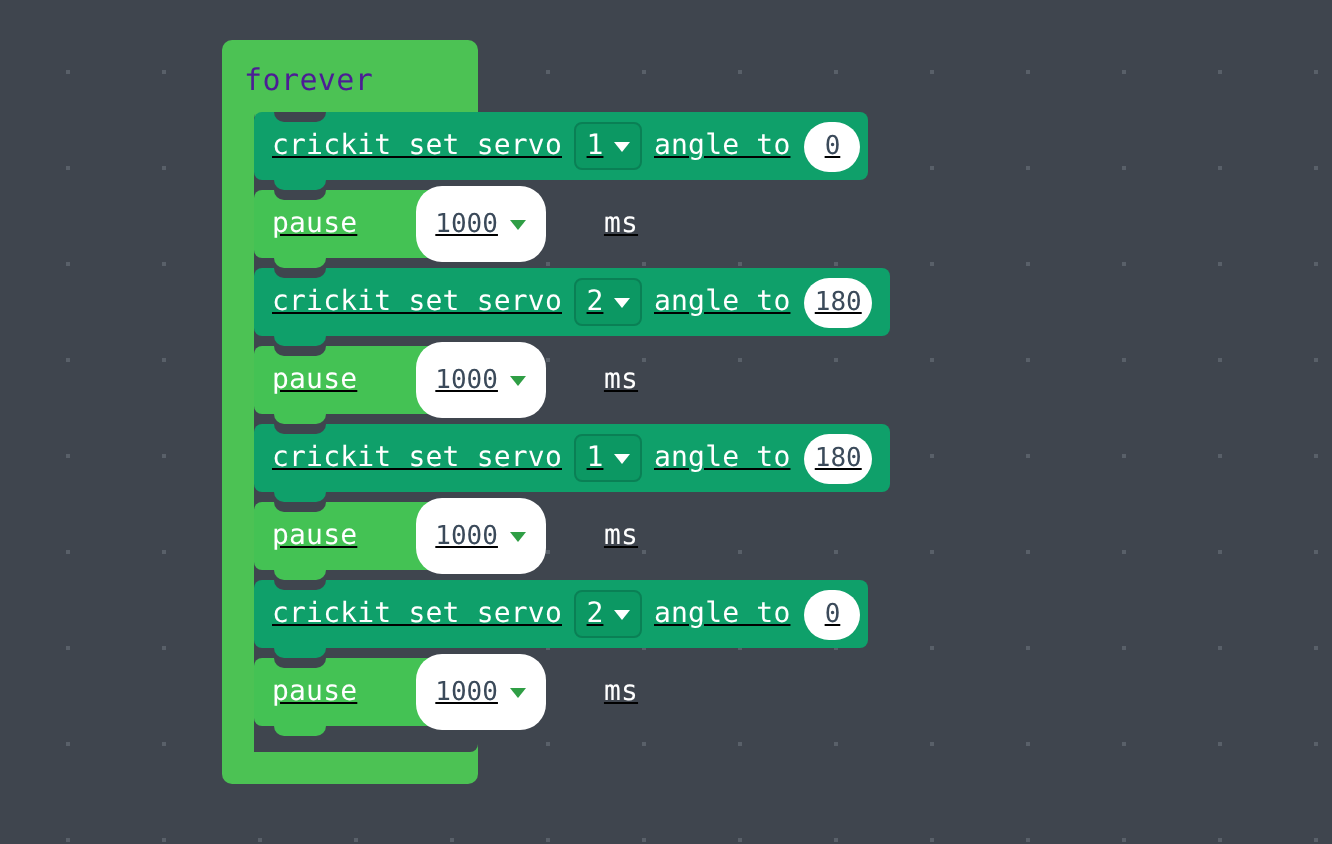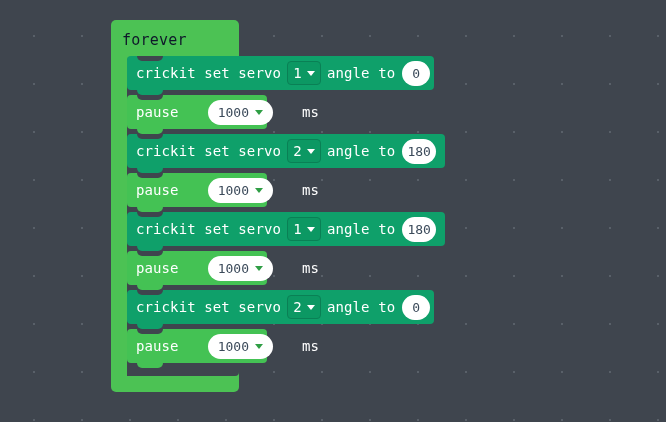--- a/index.html
+++ b/index.html
@@ -33,21 +33,21 @@
     width: 128px;
     height: 372px;
     background: #4CC254;
     border-radius: 5px;
   }
   .forever-label {
     position: absolute;
     left: 11px;
     top: 11px;
     font-size: 15px;
-    color: #0f172a;
+    color: #4c1d95;
     letter-spacing: 0.2px;
     white-space: nowrap;
   }
   
   .forever-mouth {
     position: absolute;
     left: 16px;
     top: 36px;
     width: 112px;
     height: 320px;
@@ -68,20 +68,21 @@
   
   .blk {
     position: absolute;
     height: 34px;
     border-radius: 4px;
     display: flex;
     align-items: center;
     box-sizing: border-box;
     padding: 0 9px;
     white-space: nowrap;
+    text-decoration: underline;
   }
   .blk .txt {
     font-size: 14px;
     color: #ffffff;
     letter-spacing: 0.1px;
   }
   .blk-crickit { background: #0FA06A; }
   .blk-pause   { background: #44C254; gap: 22px; }
 
   
@@ -151,21 +152,21 @@
     font-size: 13px;
     color: #3b4a5a;
   }
 
   
   .pill-dd {
     display: inline-flex;
     align-items: center;
     justify-content: flex-start;
     gap: 6px;
-    height: 25px;
+    height: 38px;
     padding: 0 10px;
     margin: 0 7px;
     background: #ffffff;
     border-radius: 13px;
     box-sizing: border-box;
   }
   .pill-dd .pv {
     font-size: 13px;
     color: #3b4a5a;
   }

